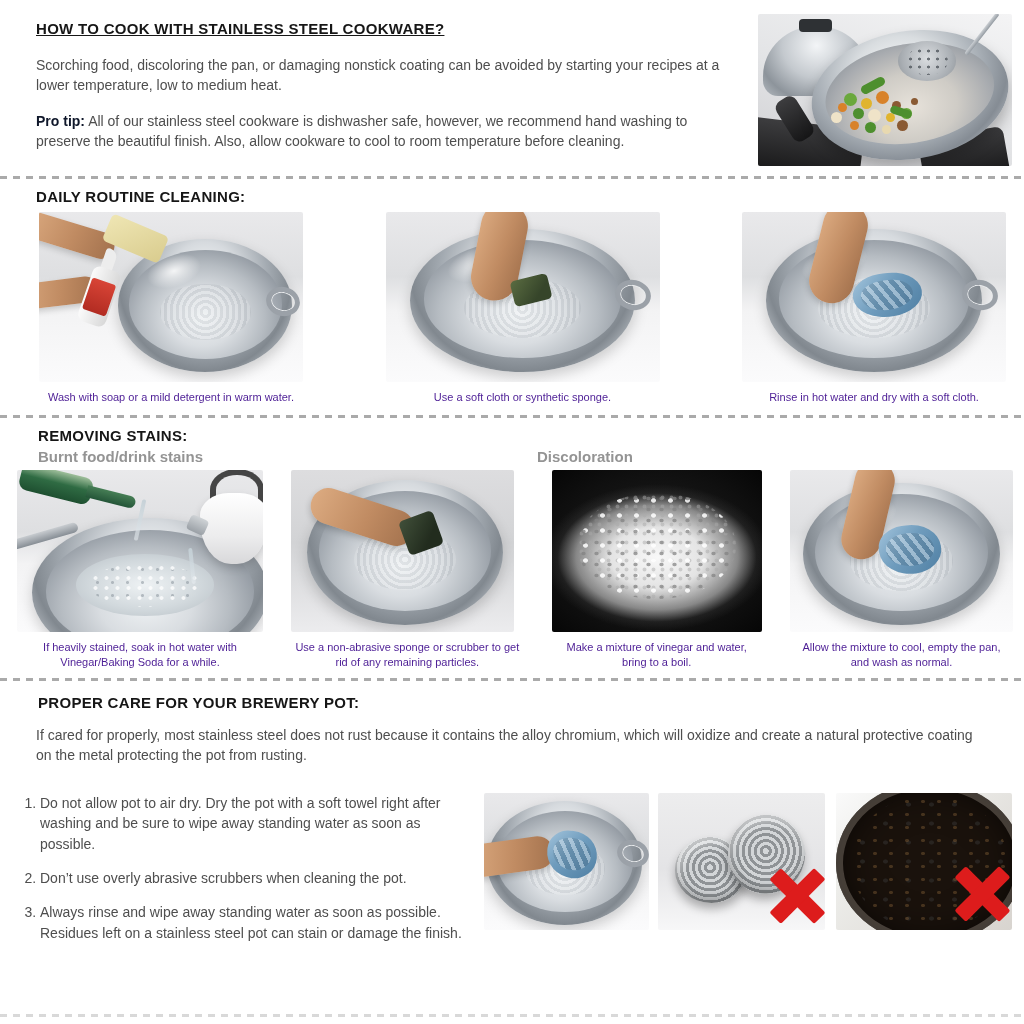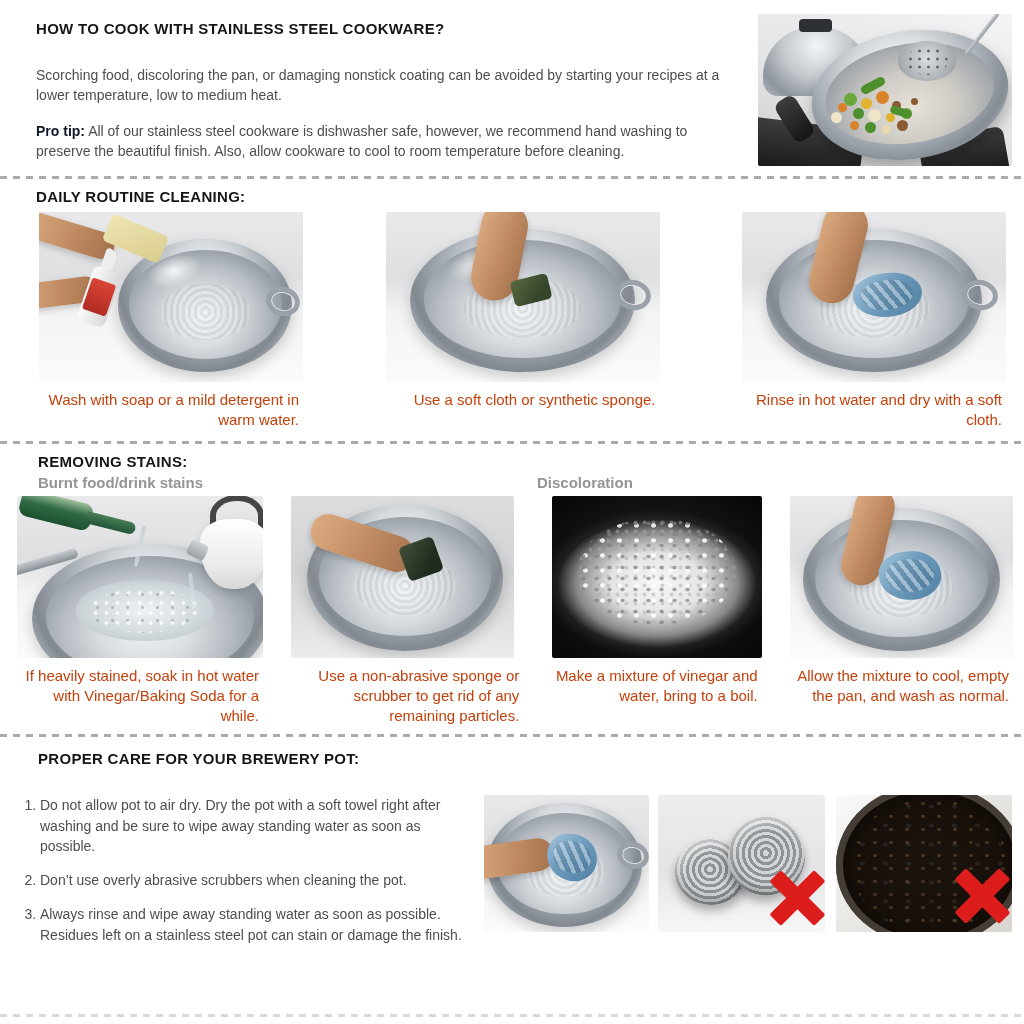--- a/index.html
+++ b/index.html
@@ -10,21 +10,21 @@
   .abs{position:absolute;}
   .page{position:relative;width:1024px;height:1024px;}
 
   
   h2{
     font-size:15px;font-weight:bold;color:#161616;letter-spacing:.3px;
     margin:0;
   }
   .body-text{font-size:14px;line-height:1.45;color:#4e4e4e;margin:0;}
   .caption{
-    font-size:15px;line-height:1.35;color:#c2410c;text-align:right;
+    font-size:11px;line-height:1.35;color:#4c1d95;text-align:center;
     margin:8px 0 0;padding:0 4px;
   }
   .sub-label{font-size:15px;font-weight:bold;color:#949494;}
 
   
   .divider{
     height:3px;width:1024px;
     background:repeating-linear-gradient(90deg,#aaaaaa 0 7px,transparent 7px 13px);
   }
   .divider.faint{opacity:.45;}
@@ -206,21 +206,21 @@
   .spoonhandle{position:absolute;width:4px;border-radius:2px;
     background:linear-gradient(90deg,#cdd1d5,#9299a0);}
 </style>
 </head>
 <body>
 
 <div class="page">
 
   <section class="intro-sec">
     <div class="intro-text">
-      <h2 style="margin-bottom:28px;">HOW TO COOK WITH STAINLESS STEEL COOKWARE?</h2>
+      <h2 style="margin-bottom:18px;text-decoration:underline;">HOW TO COOK WITH STAINLESS STEEL COOKWARE?</h2>
       <p class="body-text">Scorching food, discoloring the pan, or damaging nonstick coating can be avoided by starting your recipes at a lower temperature, low to medium heat.</p>
       <p class="body-text"><b style="color:#0f172a;">Pro tip:</b> <span>All of our stainless steel cookware is dishwasher safe, however, we recommend hand washing to preserve the beautiful finish. Also, allow cookware to cool to room temperature before cleaning.</span></p>
     </div>
 
     <div class="photo intro-photo" style="background:linear-gradient(200deg,#f4f4f5 0%,#e3e4e6 55%,#cfcfd2 100%);">
       <div class="stovebar" style="left:-5%;bottom:-8%;width:46%;height:36%;transform:rotate(7deg);"></div>
       <div class="stovebar" style="left:10%;bottom:16%;width:9%;height:30%;transform:rotate(-32deg);"></div>
       <div class="stovebar" style="right:2%;bottom:-10%;width:34%;height:32%;transform:rotate(-10deg);"></div>
       <div class="lid" style="left:2%;top:8%;width:42%;height:46%;"></div>
       <div class="lidknob" style="left:16%;top:3%;width:13%;height:9%;"></div>
@@ -357,20 +357,21 @@
         <figcaption class="caption">Allow the mixture to cool, empty the pan, and wash as normal.</figcaption>
       </figure>
 
     </div>
   </section>
 
   <div class="divider"></div>
 
   <section class="care-sec">
     <h2>PROPER CARE FOR YOUR BREWERY POT:</h2>
+    <p class="body-text care-intro">If cared for properly, most stainless steel does not rust because it contains the alloy chromium, which will oxidize and create a natural protective coating on the metal protecting the pot from rusting.</p>
 
     <div class="care-row">
       <ol class="care-list">
         <li>Do not allow pot to air dry. Dry the pot with a soft towel right after washing and be sure to wipe away standing water as soon as possible.</li>
         <li>Don’t use overly abrasive scrubbers when cleaning the pot.</li>
         <li>Always rinse and wipe away standing water as soon as possible. Residues left on a stainless steel pot can stain or damage the finish.</li>
       </ol>
 
       <div class="care-photos">
         <div class="photo" style="width:165px;height:137px;margin-right:9px;">

